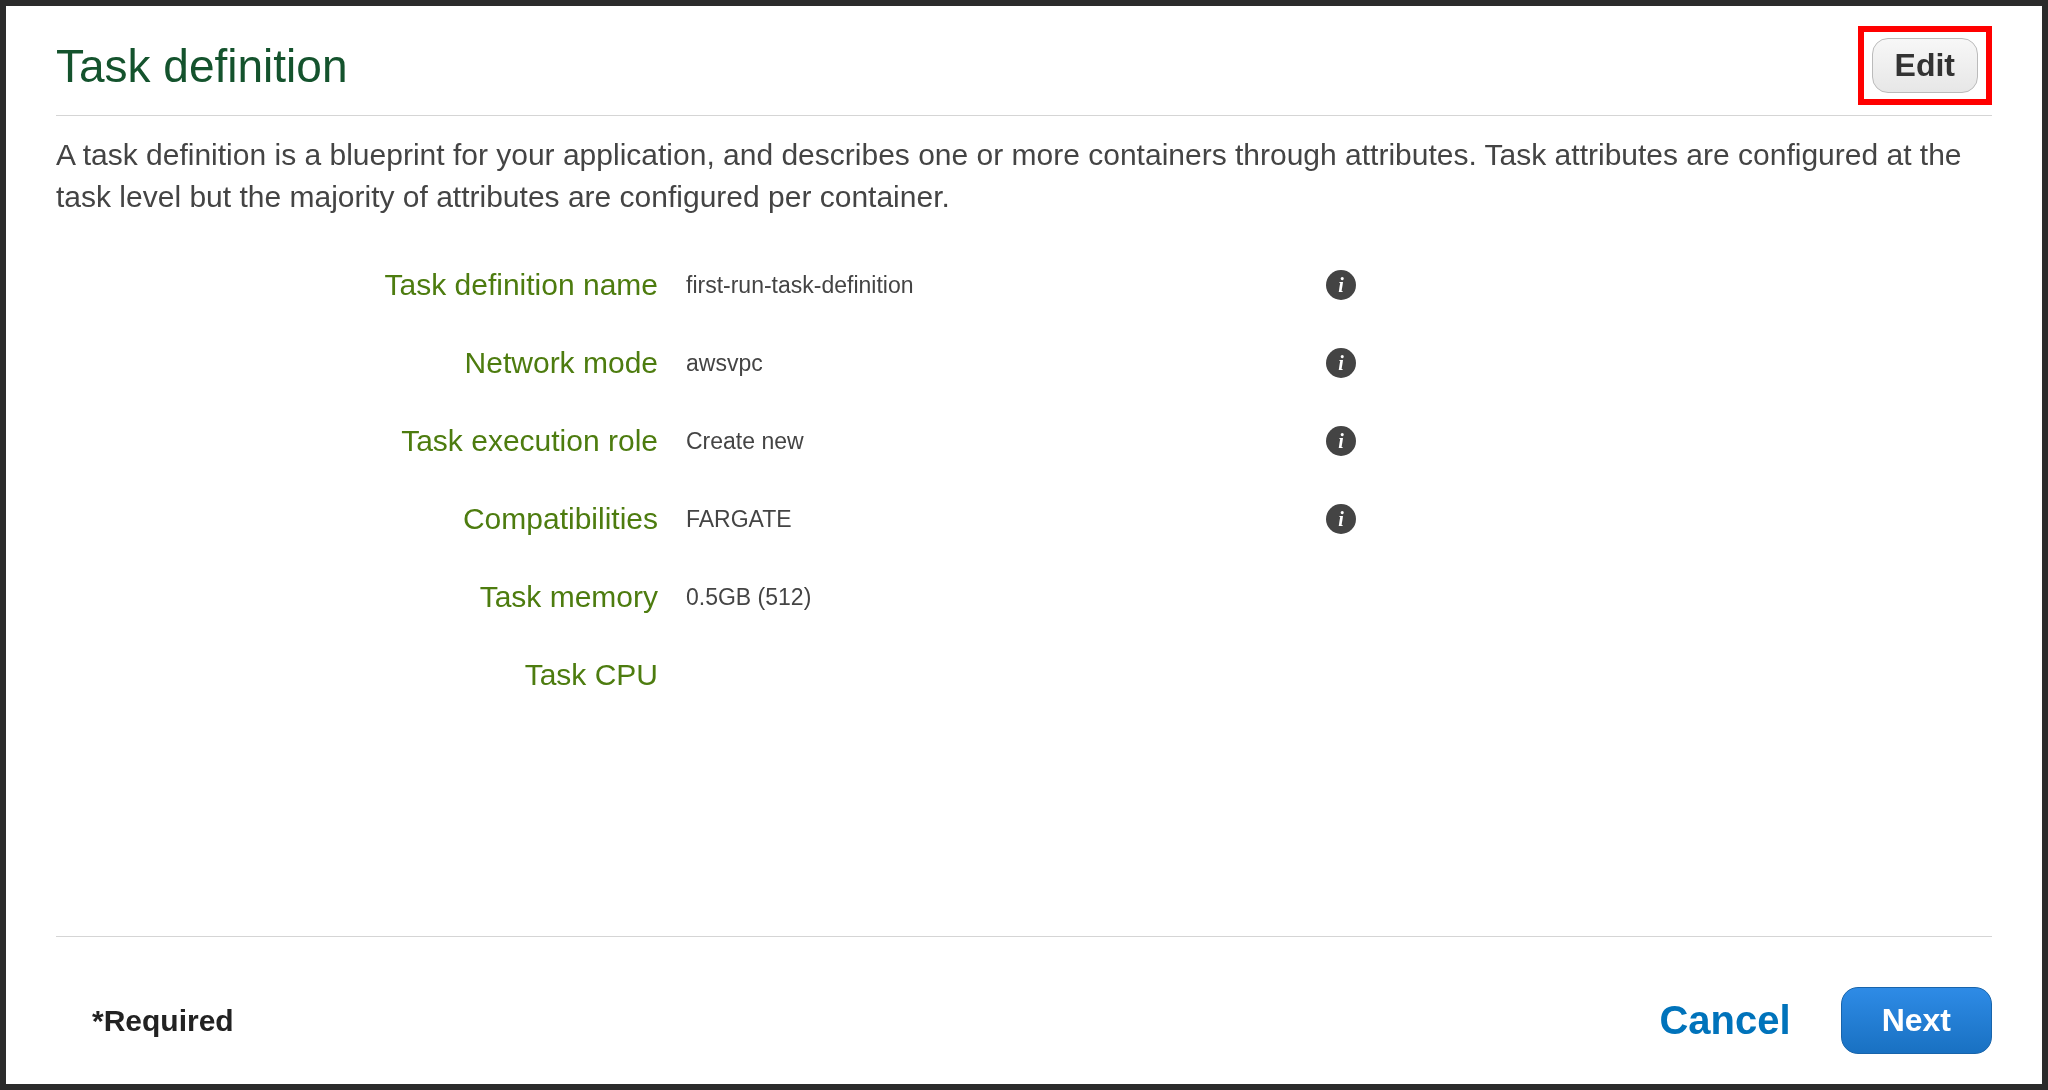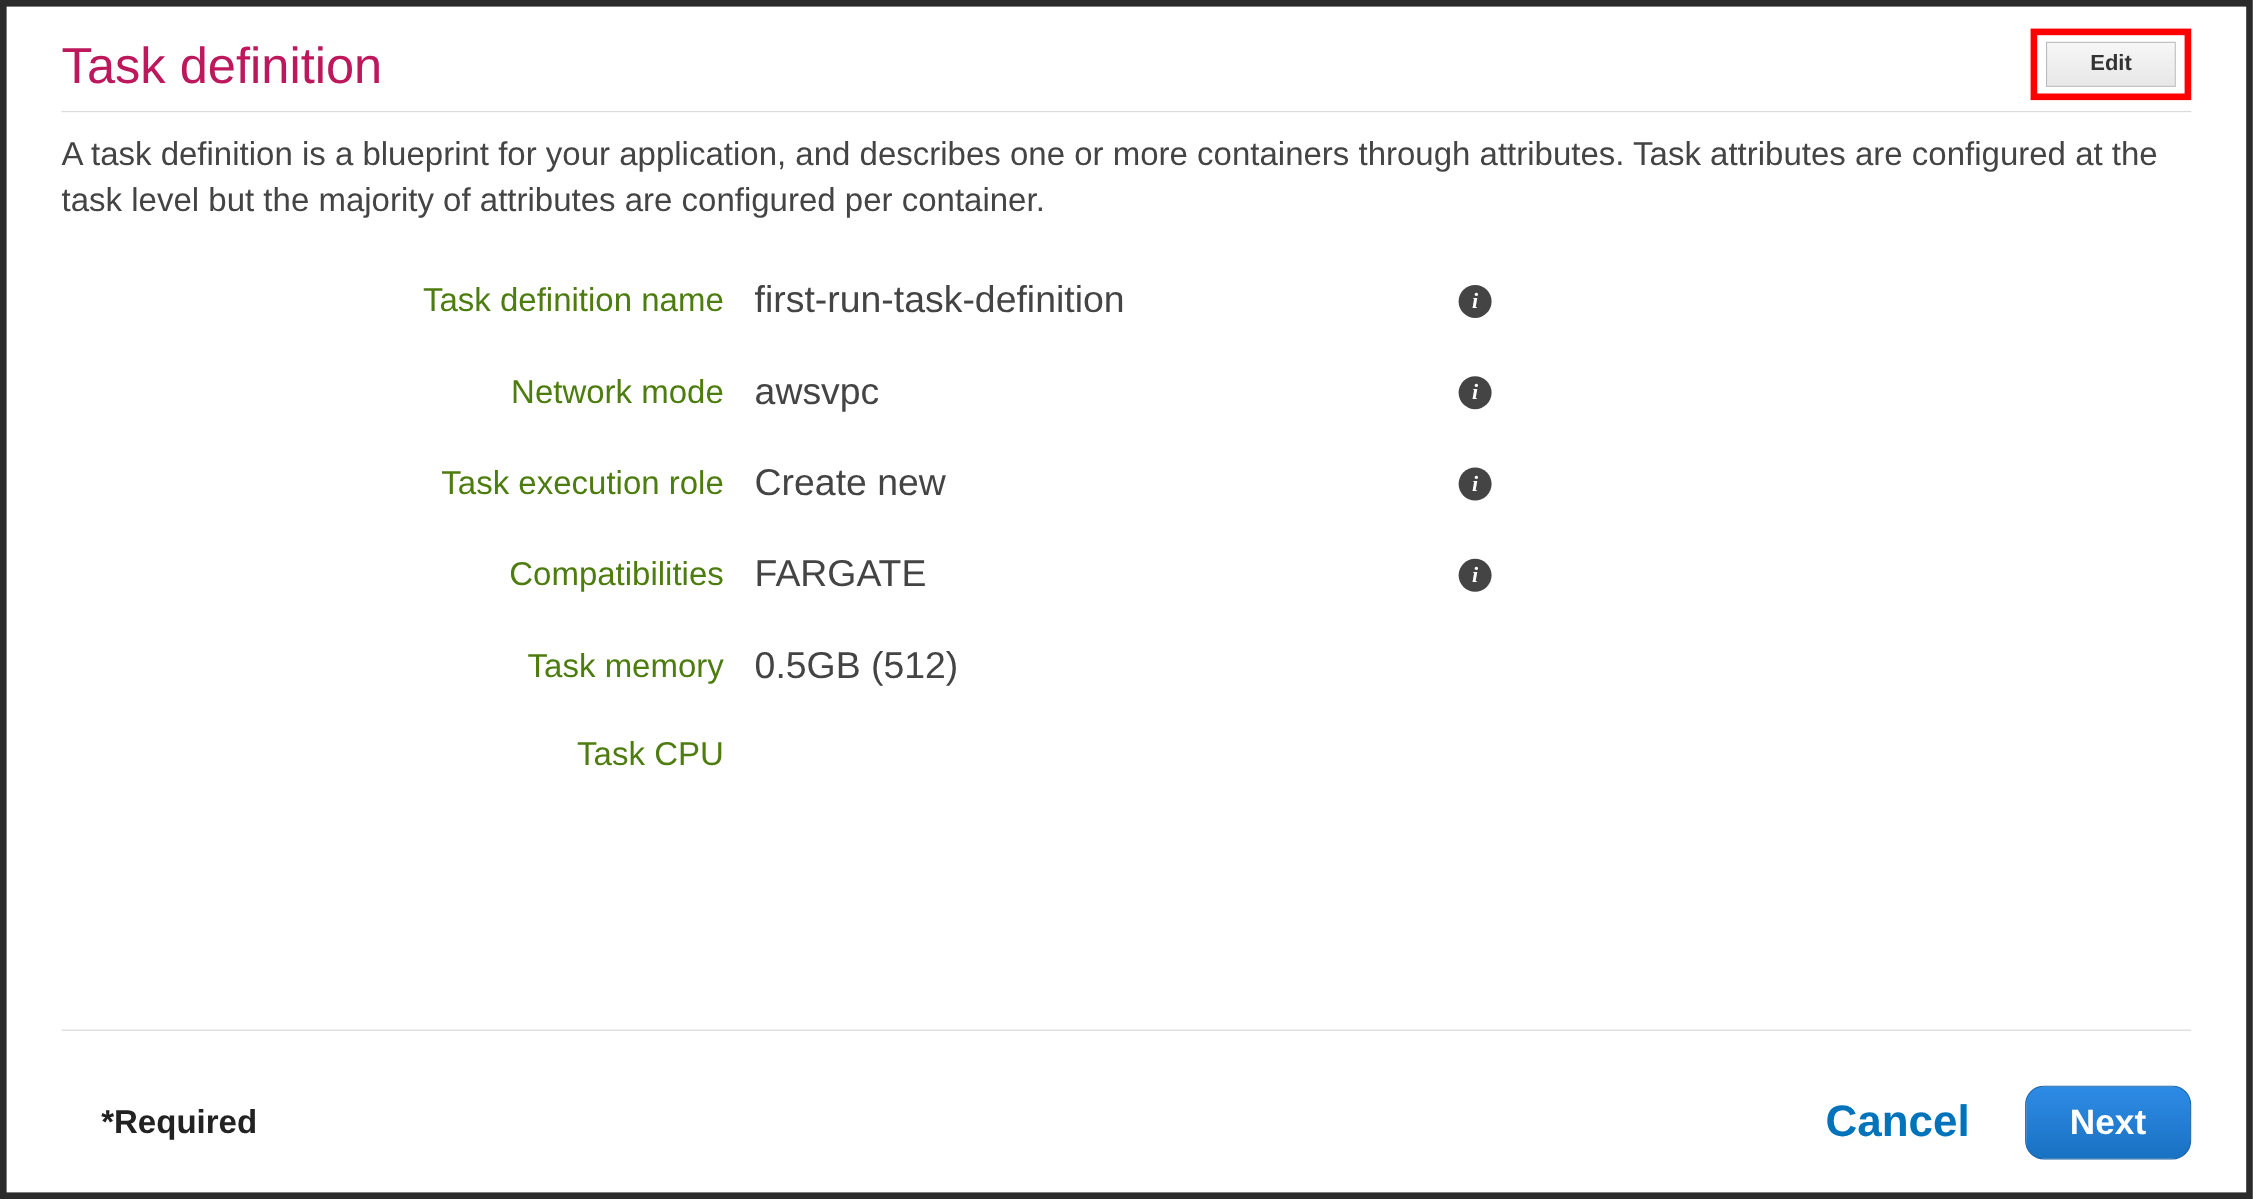--- a/index.html
+++ b/index.html
@@ -22,35 +22,35 @@
       display: flex;
       justify-content: space-between;
       align-items: center;
       border-bottom: 1px solid #d5d5d5;
       padding-bottom: 10px;
       margin-bottom: 18px;
     }
     .title {
       font-size: 46px;
       font-weight: 400;
-      color: #be185d;
+      color: #14532d;
     }
     .edit-wrap {
       border: 6px solid #ff0000;
       padding: 6px 8px;
       display: inline-block;
     }
     .btn-edit {
-      font-size: 20px;
+      font-size: 32px;
       font-weight: 700;
       color: #333;
-      padding: 8px 39px;
+      padding: 8px 22px;
       background: linear-gradient(#f7f7f7, #e7e7e7);
       border: 1px solid #bbb;
-      border-radius: 0;
+      border-radius: 16px;
       cursor: pointer;
     }
     .desc {
       font-size: 30px;
       line-height: 1.4;
       color: #444;
       margin-bottom: 50px;
     }
     .fields {
       display: flex;
@@ -64,21 +64,21 @@
     }
     .field-label {
       width: 630px;
       text-align: right;
       padding-right: 28px;
       font-size: 30px;
       color: #4d7c0f;
     }
     .field-value {
       width: 640px;
-      font-size: 34px;
+      font-size: 23px;
       color: #444;
     }
     .info-col {
       display: flex;
       align-items: center;
     }
     .info-circle {
       width: 30px;
       height: 30px;
       border-radius: 50%;

